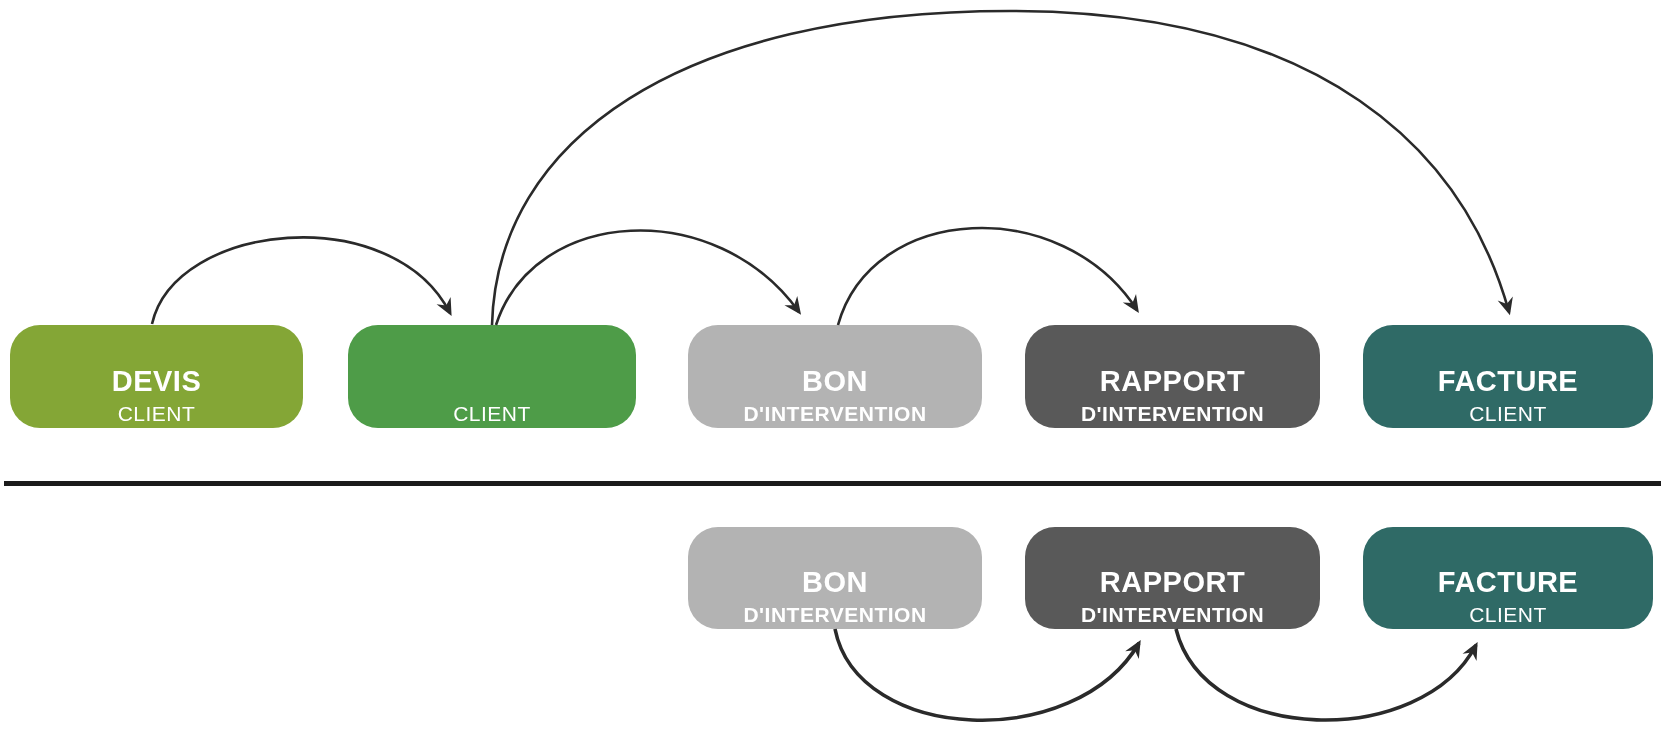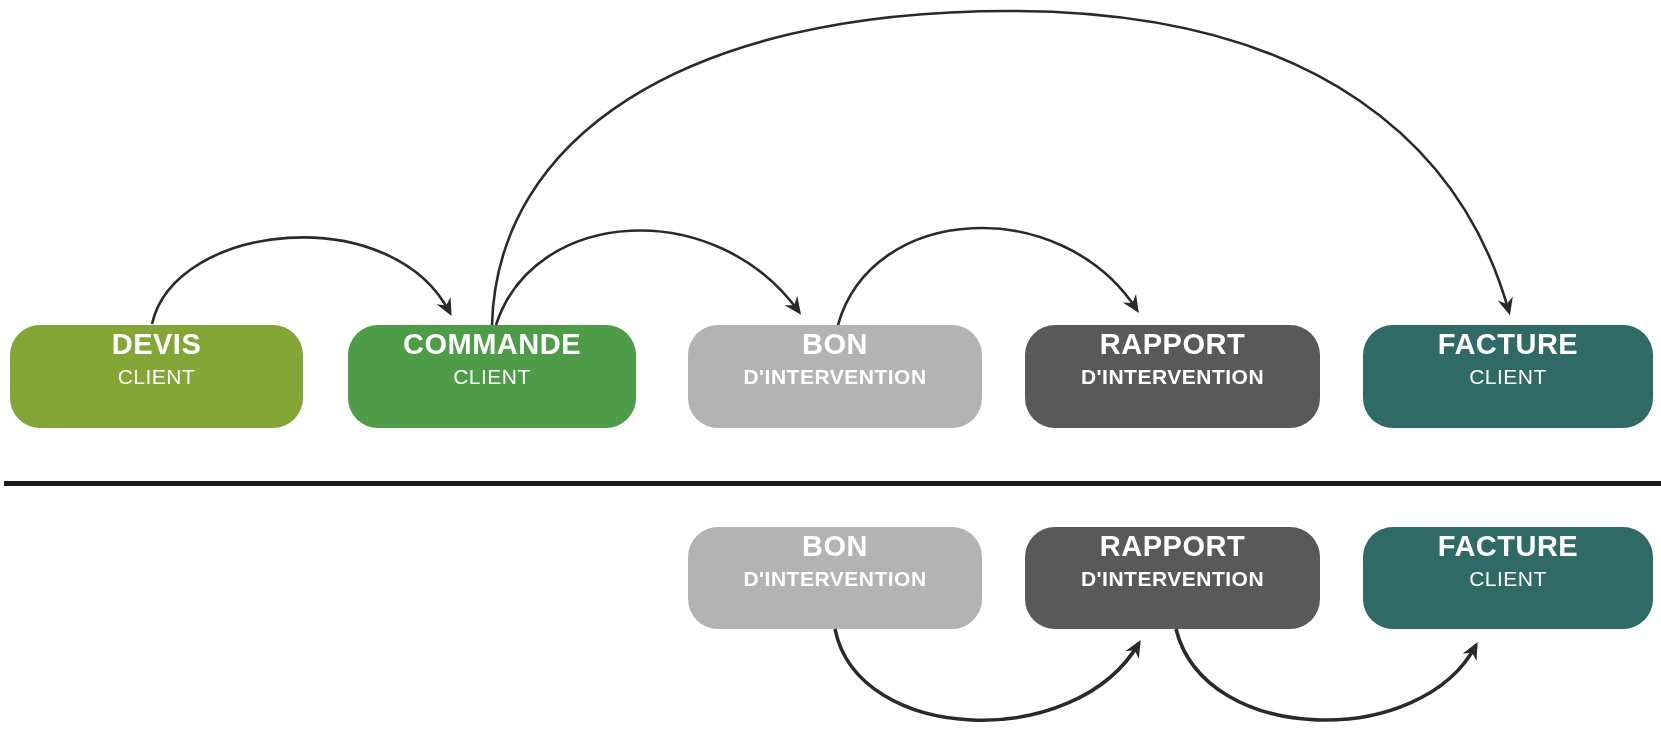--- a/index.html
+++ b/index.html
@@ -11,21 +11,21 @@
     overflow: hidden;
     font-family: "Liberation Sans", sans-serif;
   }
   .node {
     position: absolute;
     border-radius: 30px;
     color: #ffffff;
     display: flex;
     flex-direction: column;
     align-items: center;
-    justify-content: flex-start;
+    justify-content: flex-end;
     text-align: center;
     line-height: 1.32;
   }
   .node .l1 {
     font-size: 29px;
     font-weight: 700;
     letter-spacing: 0.5px;
     white-space: nowrap;
   }
   .node .l2 {
@@ -60,21 +60,20 @@
 <body>
 
 <div class="canvas">
 
   <div class="node" style="left: 10px; top: 325px; width: 293px; height: 103px; background: rgb(132, 166, 54);">
     <div class="l1">DEVIS</div>
     <div class="l2">CLIENT</div>
   </div>
 
   <div class="node" style="left: 348px; top: 325px; width: 288px; height: 103px; background: rgb(78, 156, 72);">
-    <div class="l1">COMMANDE</div>
     <div class="l2">CLIENT</div>
   </div>
 
   <div class="node bold2" style="left: 688px; top: 325px; width: 294px; height: 103px; background: rgb(179, 179, 179);">
     <div class="l1">BON</div>
     <div class="l2">D'INTERVENTION</div>
   </div>
 
   <div class="node bold2" style="left: 1025px; top: 325px; width: 295px; height: 103px; background: rgb(89, 89, 89);">
     <div class="l1">RAPPORT</div>

